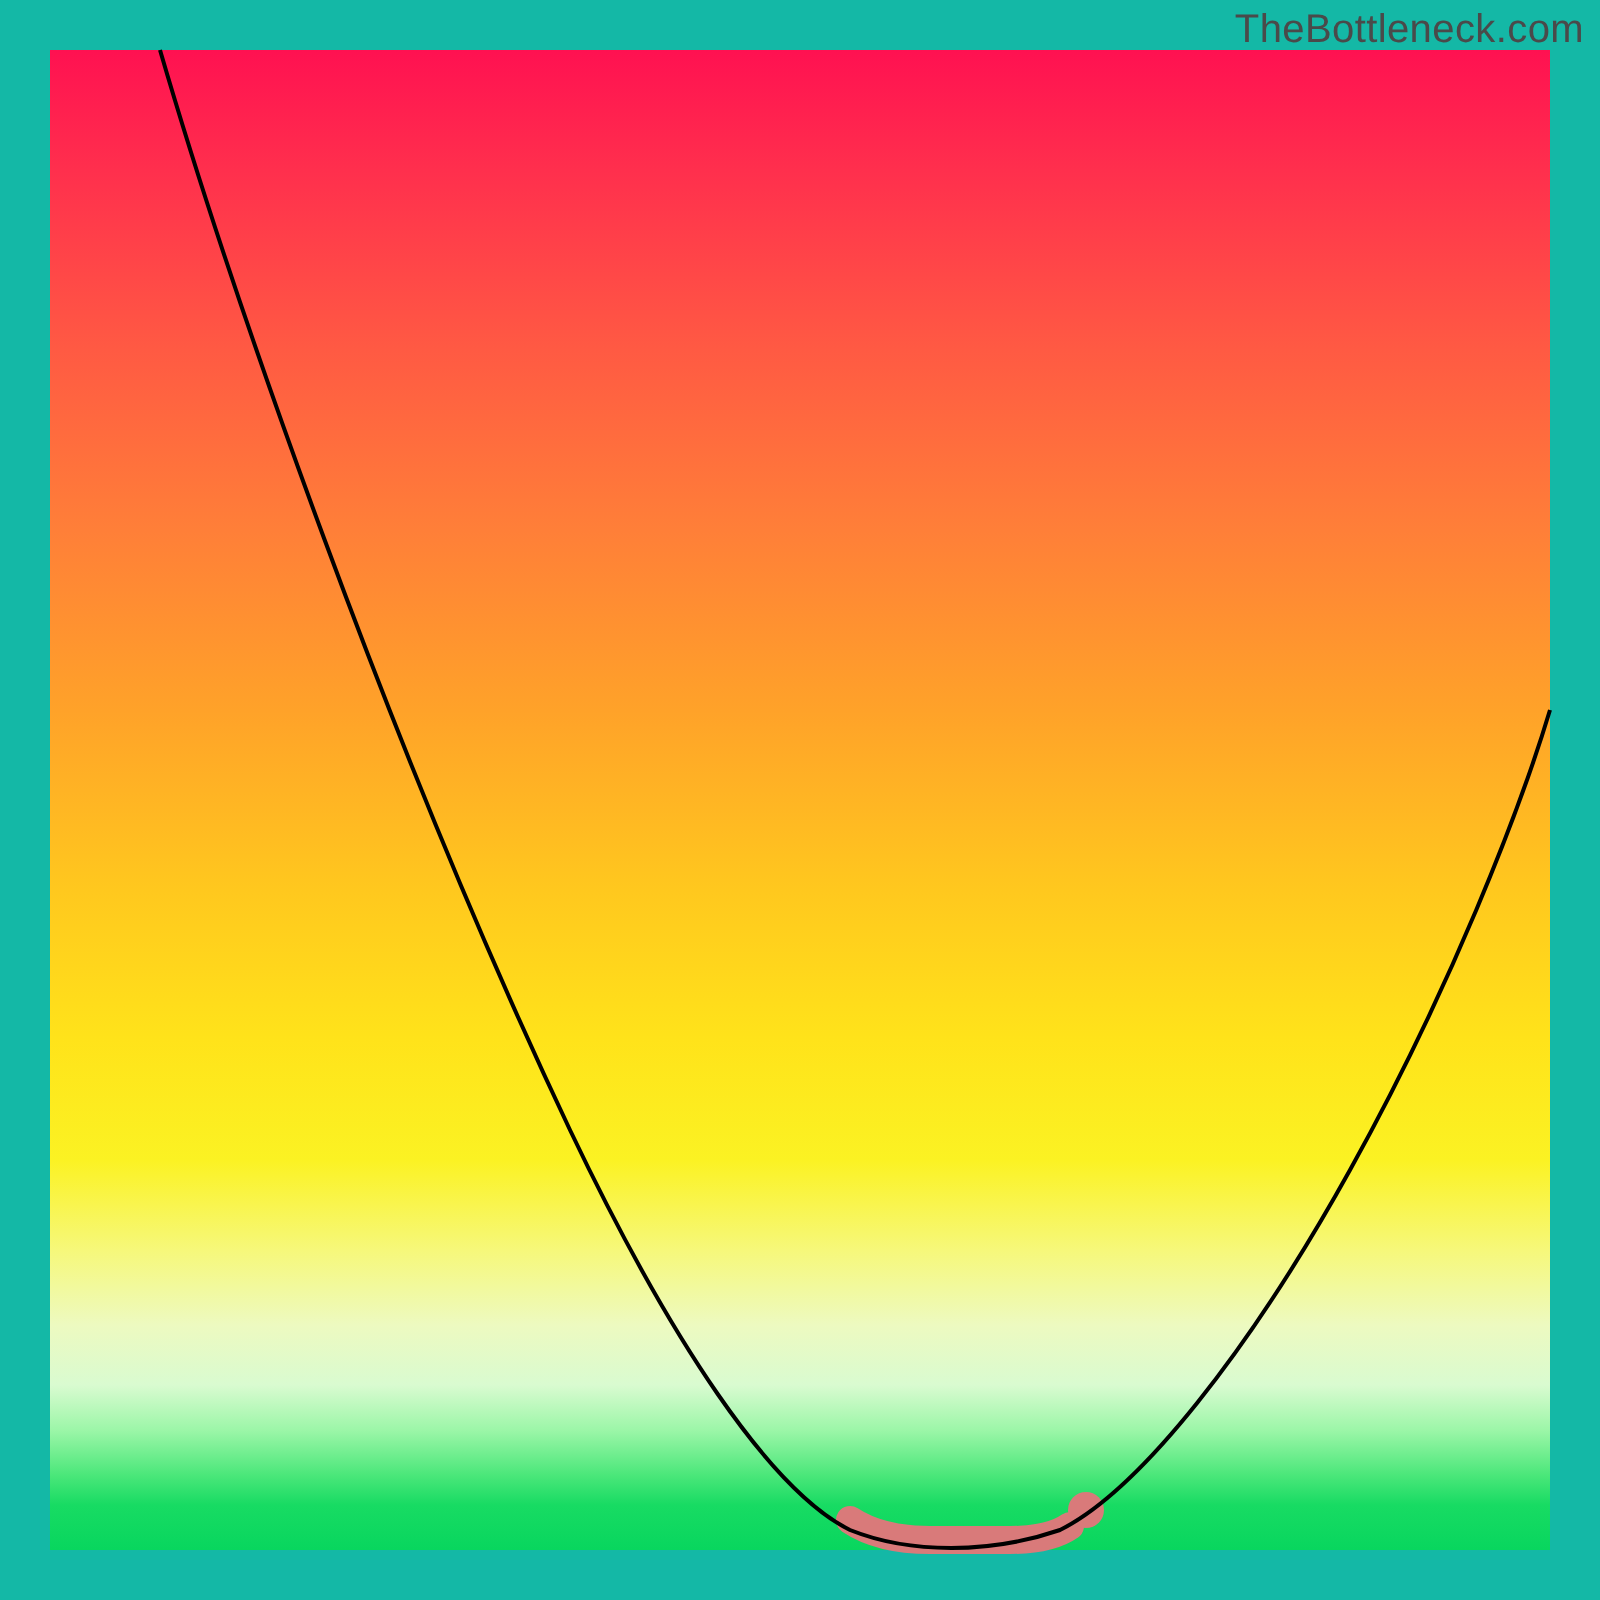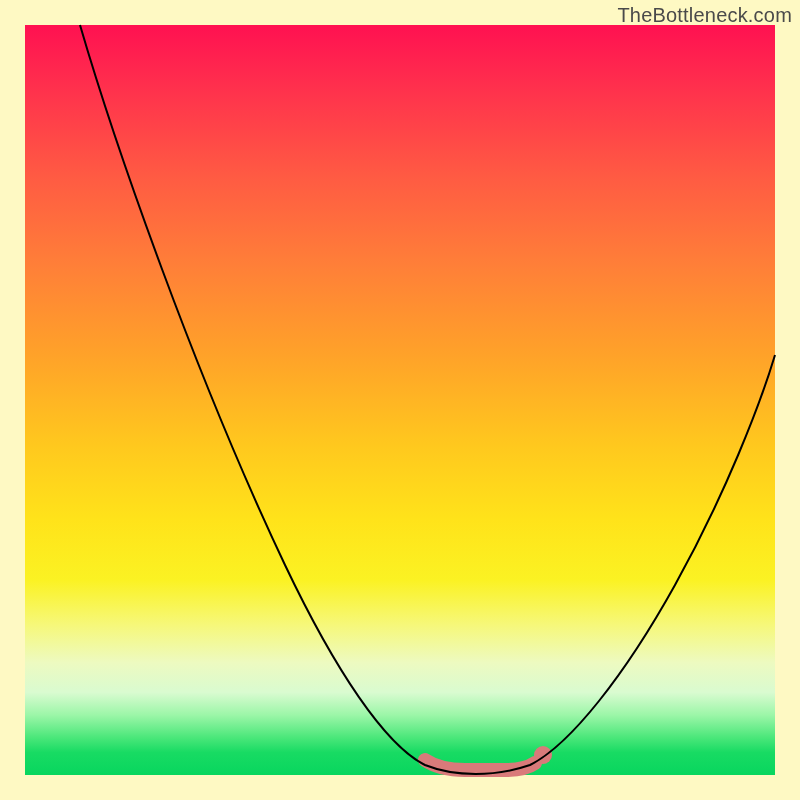--- a/index.html
+++ b/index.html
@@ -10,21 +10,21 @@
     background: #000;
     overflow: hidden;
     font-family: Arial, Helvetica, sans-serif;
   }
   .frame {
     position: absolute;
     left: 0;
     top: 0;
     width: 800px;
     height: 800px;
-    background: #fef9c3;
+    background: #14b8a6;
   }
   .plot {
     position: absolute;
     left: 25px;
     top: 25px;
     width: 750px;
     height: 750px;
     
     background: linear-gradient(to bottom,
       #ff1151 0%,

